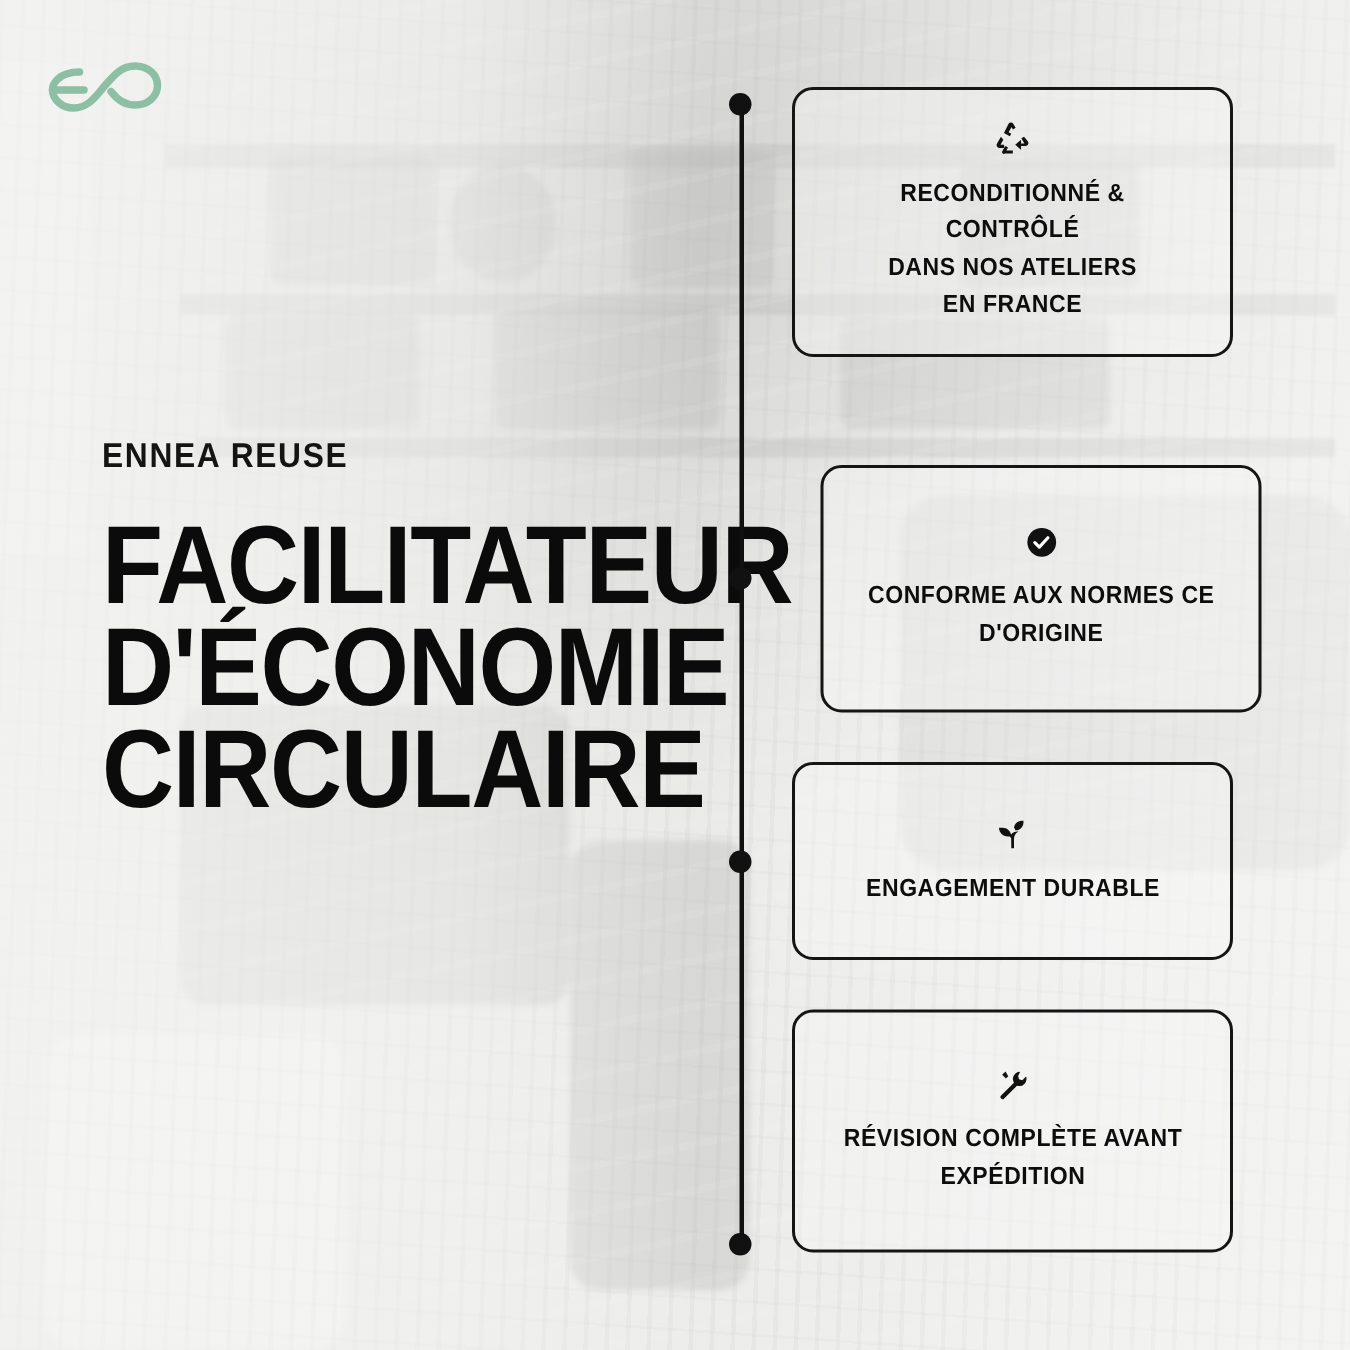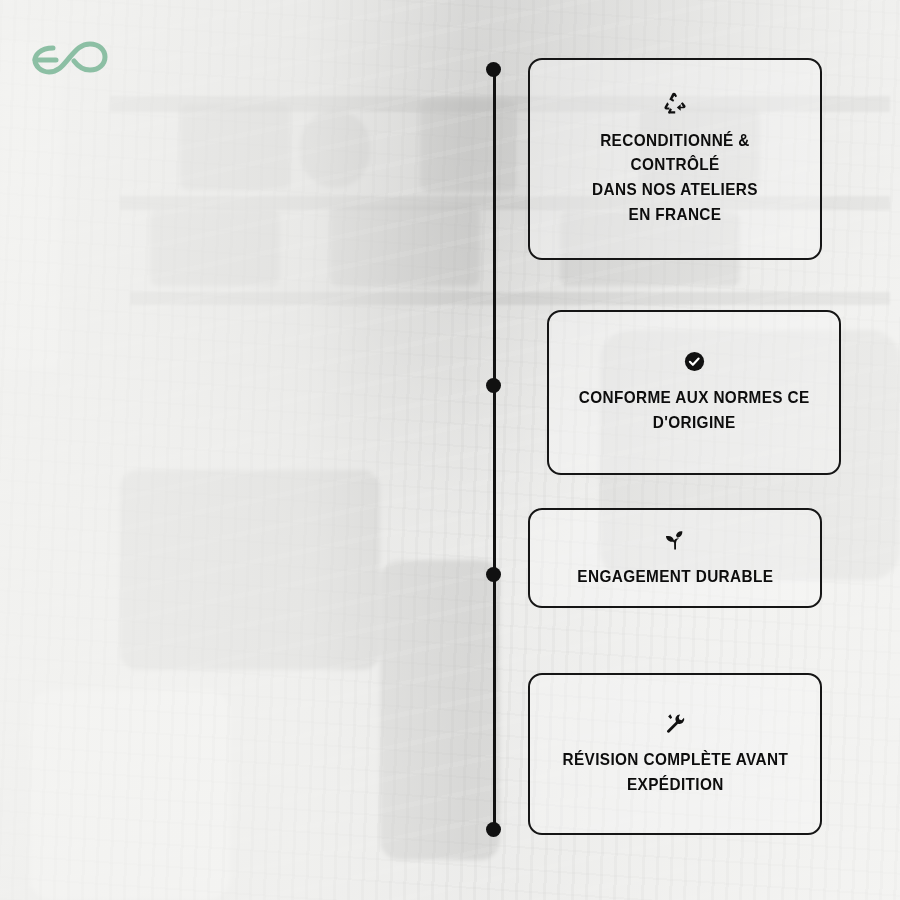--- a/index.html
+++ b/index.html
@@ -211,32 +211,40 @@
 
   <div class="logo">
     <svg viewBox="0 0 86 60" width="86" height="60" aria-hidden="true">
       <g fill="none" stroke="#8cbfa4" stroke-width="5" stroke-linecap="round">
         <path d="M27 18 C13 18 9 26 9 30 C9 36 15 42 23 42 C33 42 38 34 44 27 C50 20 55 14 64 14 C73 14 79 20 79 27 C79 34 73 40 64 40 C56 40 51 35 48 31"></path>
         <path d="M9 30 L30 30"></path>
       </g>
     </svg>
   </div>
 
+  <div class="headline-block">
+    <div class="eyebrow">ENNEA REUSE</div>
+    <div class="headline">
+      <span class="l">FACILITATEUR</span>
+      <span class="l">D'ÉCONOMIE</span>
+      <span class="l">CIRCULAIRE</span>
+    </div>
+  </div>
 
   <div class="timeline">
     <div class="rail"></div>
     <div class="dot" style="top:0px"></div>
     <div class="dot" style="top:316px"></div>
     <div class="dot" style="top:505px"></div>
     <div class="dot" style="top:760px"></div>
   </div>
 
   <div class="cards">
 
-    <div class="card" style="top:0px; height:202px;">
+    <div class="card" style="top:0px; height:180px;">
       <span class="icon">
         <svg viewBox="0 0 24 24" width="24" height="24" fill="#111" aria-hidden="true">
           <path d="M12 2.6 9.4 7.1l1.8 1-1.0 1.7-3.9-2.2L9.3 1.6a1.9 1.9 0 0 1 3.3 0l1.5 2.6-1.8 1.1-1.3-2.2zM4.3 10.2 1.7 14.7a1.9 1.9 0 0 0 1.6 2.9h3.1v-2.1H4.0l1.9-3.3zM7.0 21.4h5.2v-2.1H7.9l1.1-1.9-1.8-1.1-2.0 3.5a1.3 1.3 0 0 0 1.1 1.9zM19.7 10.2l-1.8 1.0 2.0 3.5h-2.2v-2.5l-3.9 3.3 3.9 3.3v-2.5h3.0a1.9 1.9 0 0 0 1.6-2.9z"></path>
         </svg>
       </span>
       <div class="ctext">
         <div>RECONDITIONNÉ &amp; CONTRÔLÉ</div>
         <div>DANS NOS ATELIERS</div>
         <div>EN FRANCE</div>
       </div>
@@ -248,21 +256,21 @@
           <circle cx="12" cy="12" r="10"></circle>
           <path d="M7.2 12.3l3.1 3.1 6.0-6.5" fill="none" stroke="#fff" stroke-width="2.2" stroke-linecap="round" stroke-linejoin="round"></path>
         </svg>
       </span>
       <div class="ctext">
         <div>CONFORME AUX NORMES CE</div>
         <div>D'ORIGINE</div>
       </div>
     </div>
 
-    <div class="card" style="top:450px; height:100px;">
+    <div class="card" style="top:450px; height:132px;">
       <span class="icon">
         <svg viewBox="0 0 24 24" width="24" height="24" fill="#111" aria-hidden="true">
           <path d="M11.2 21.5h1.8v-6.3c0-2.1 1.2-3.9 3.0-4.9-2.0-.2-3.9.6-5.0 2.1-.5-2.6-2.8-4.5-5.6-4.5H3.0c0 3.2 2.6 5.8 5.8 5.8h1.4l.9 1.1z"></path>
           <path d="M14.0 9.6c2.9 0 5.3-2.4 5.3-5.3V3.2h-1.1c-2.6 0-4.8 1.9-5.2 4.4a6.0 6.0 0 0 1 1.0 2.0z"></path>
         </svg>
       </span>
       <div class="ctext">
         <div>ENGAGEMENT DURABLE</div>
       </div>
     </div>

